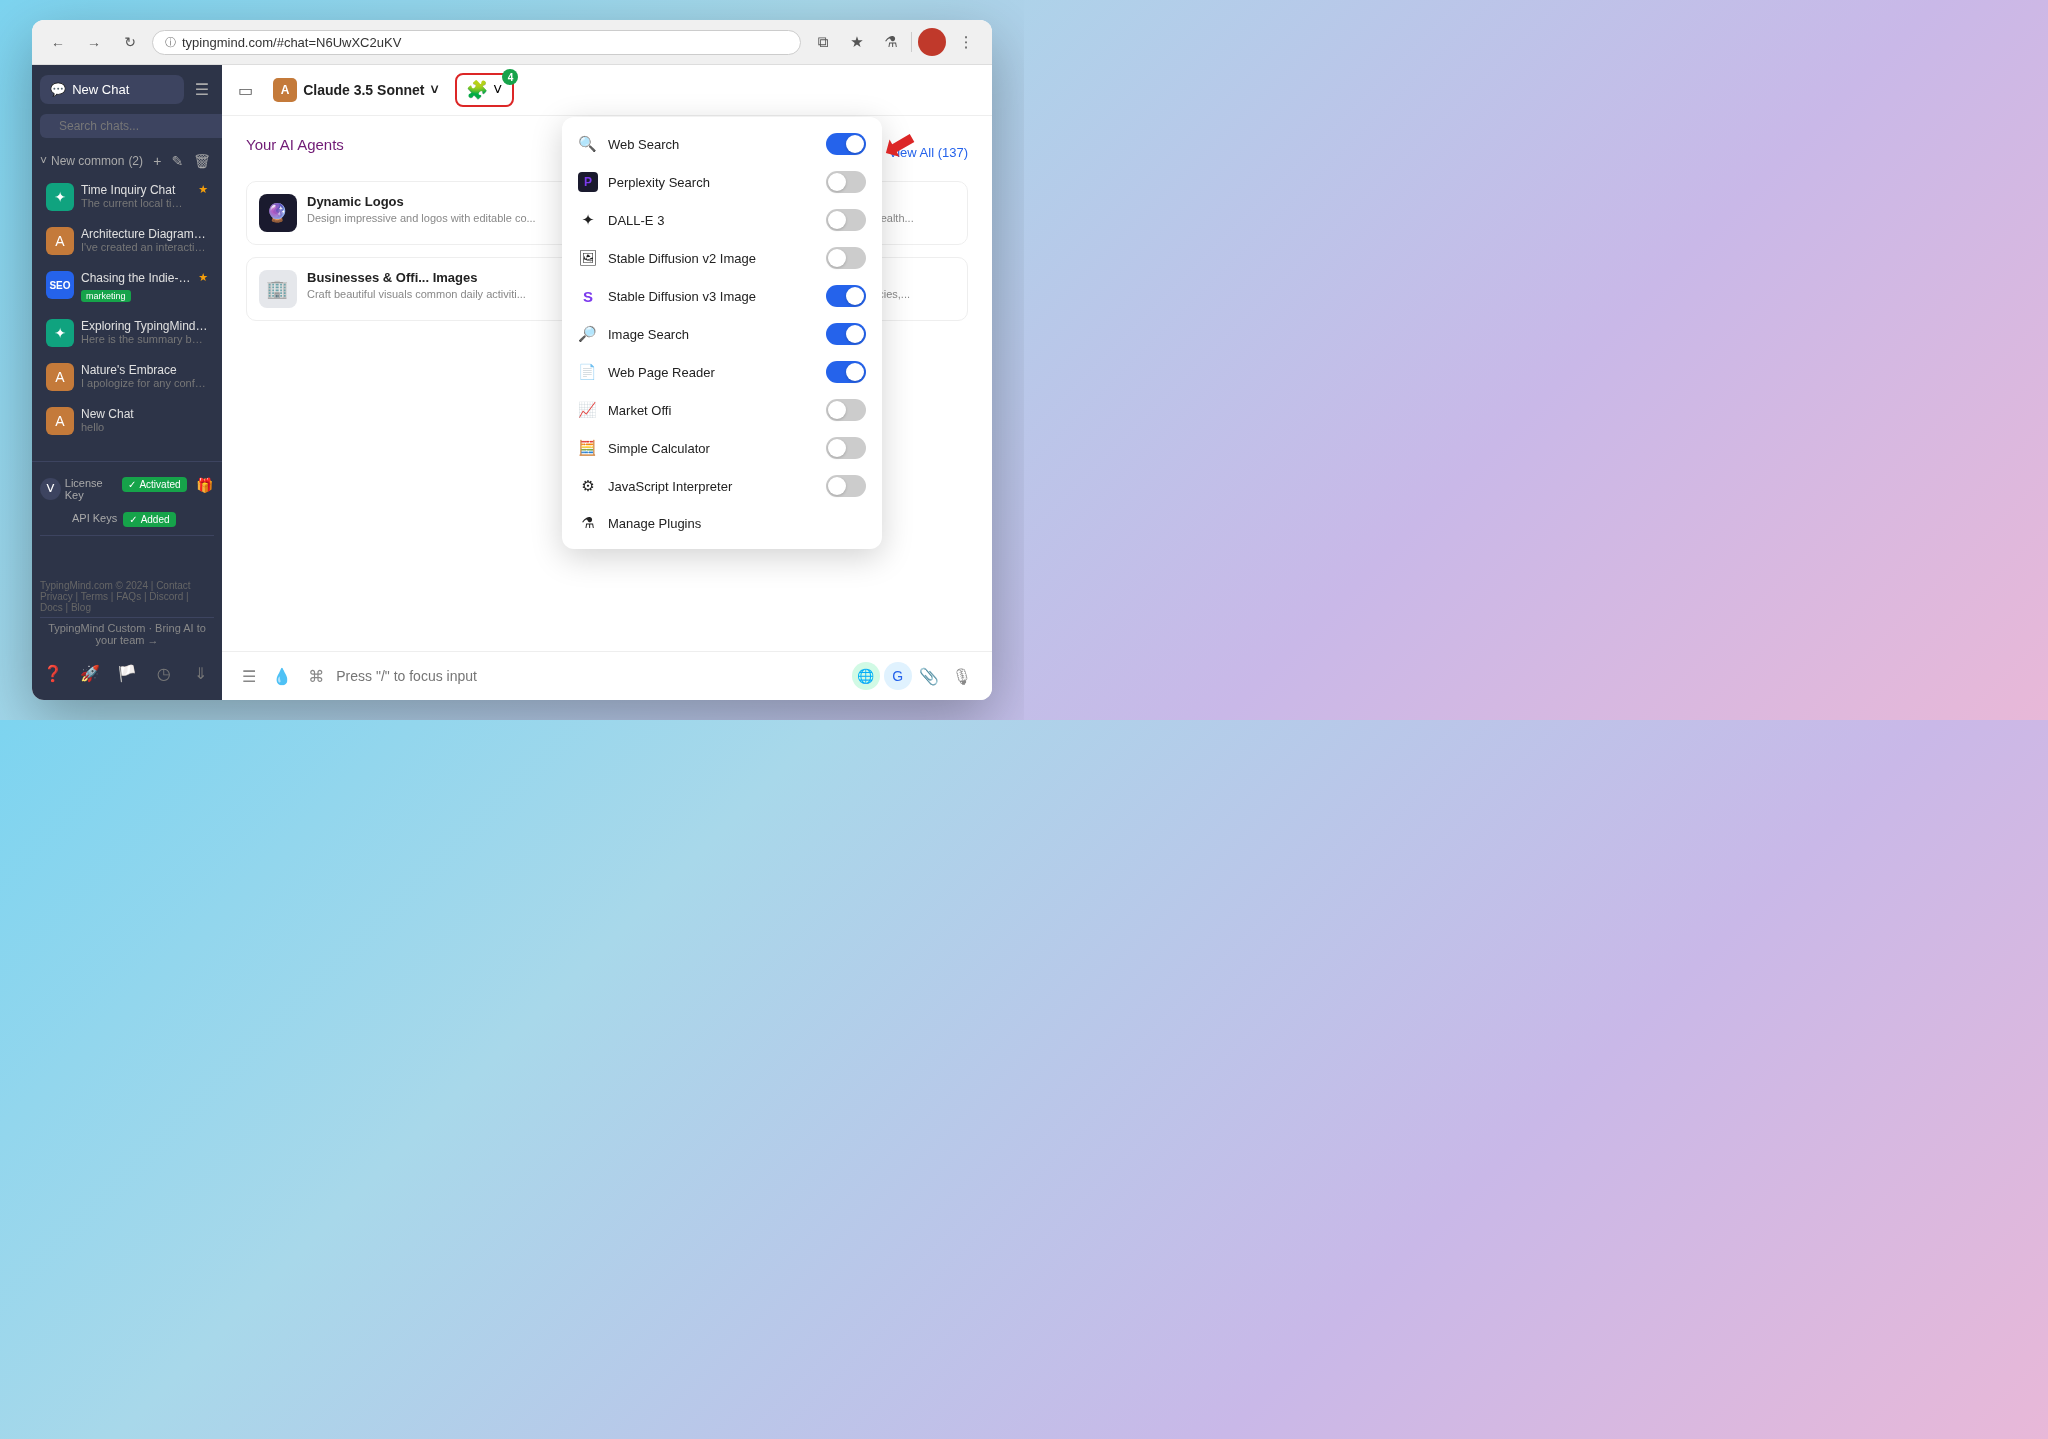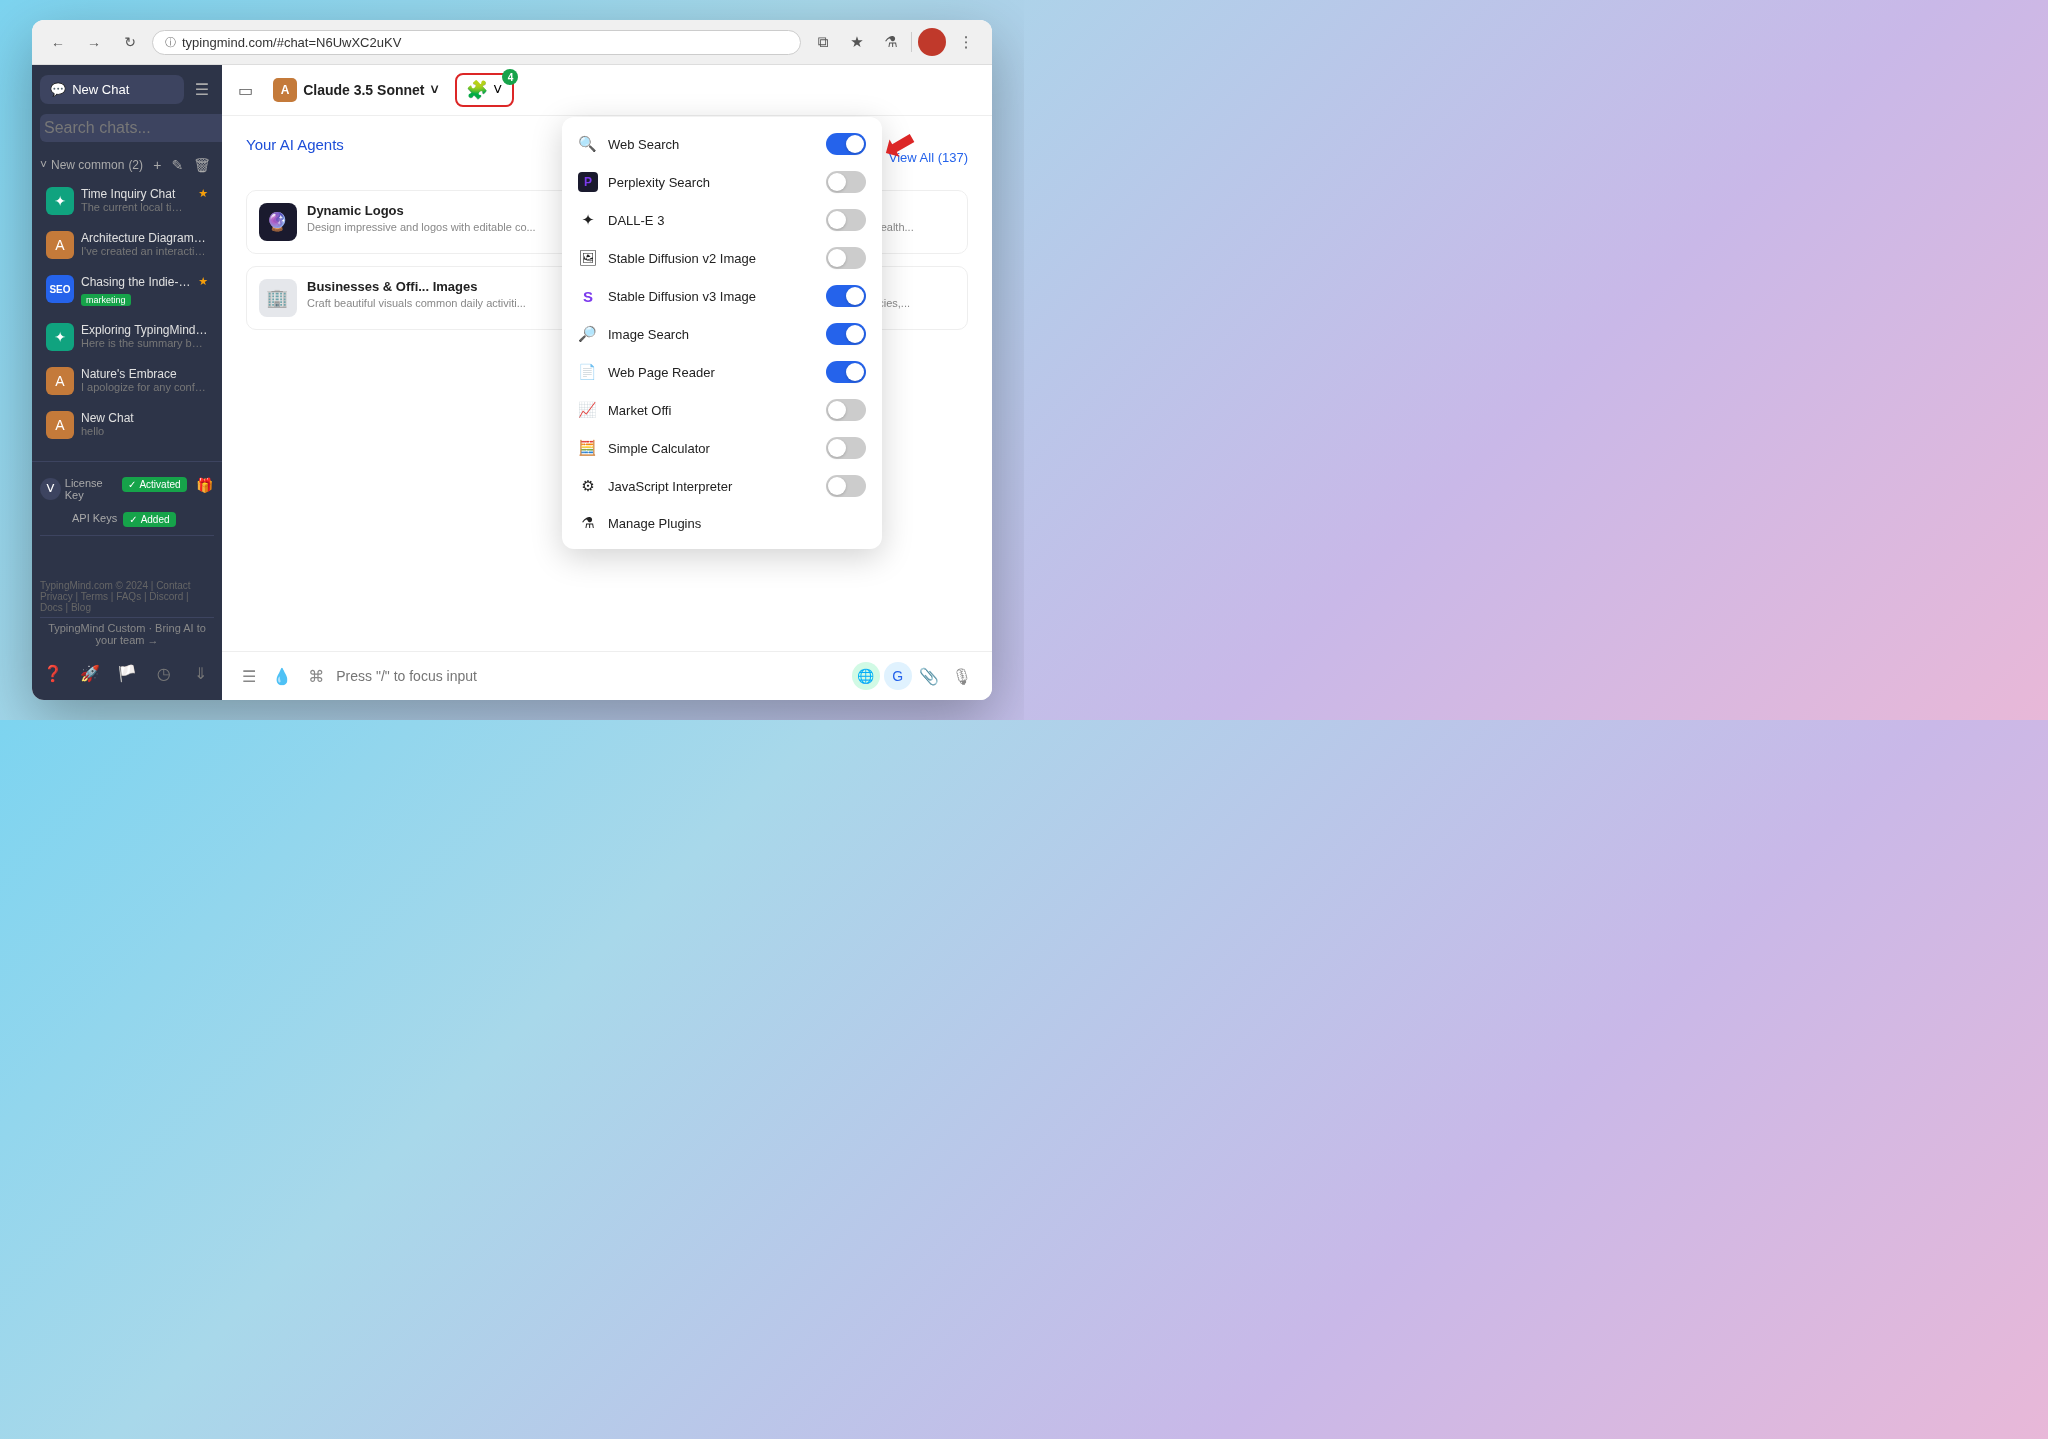--- a/index.html
+++ b/index.html
@@ -122,23 +122,23 @@
       padding: 0 8px 8px;
       display: flex;
       gap: 6px;
       align-items: center;
     }
     .search-input {
       flex: 1;
       background: #3d4460;
       border: none;
       color: #aaa;
-      padding: 5px 4px;
+      padding: 5px 19px;
       border-radius: 6px;
-      font-size: 16px;
+      font-size: 12px;
     }
     .search-input::placeholder { color: #777; }
     .icon-btn-small {
       background: none;
       border: none;
       color: #aaa;
       cursor: pointer;
       font-size: 14px;
       padding: 3px;
     }
@@ -415,22 +415,22 @@
       z-index: 200;
     }
     
     .main-body {
       flex: 1;
       padding: 20px 24px;
       overflow-y: auto;
     }
     .agents-section-title {
       font-size: 15px;
-      color: #1d4ed8;
-      margin-bottom: 25px;
+      color: #701a75;
+      margin-bottom: 16px;
     }
     .agents-grid {
       display: grid;
       grid-template-columns: 1fr 1fr;
       gap: 12px;
     }
     .agent-card {
       display: flex;
       align-items: flex-start;
       gap: 10px;

